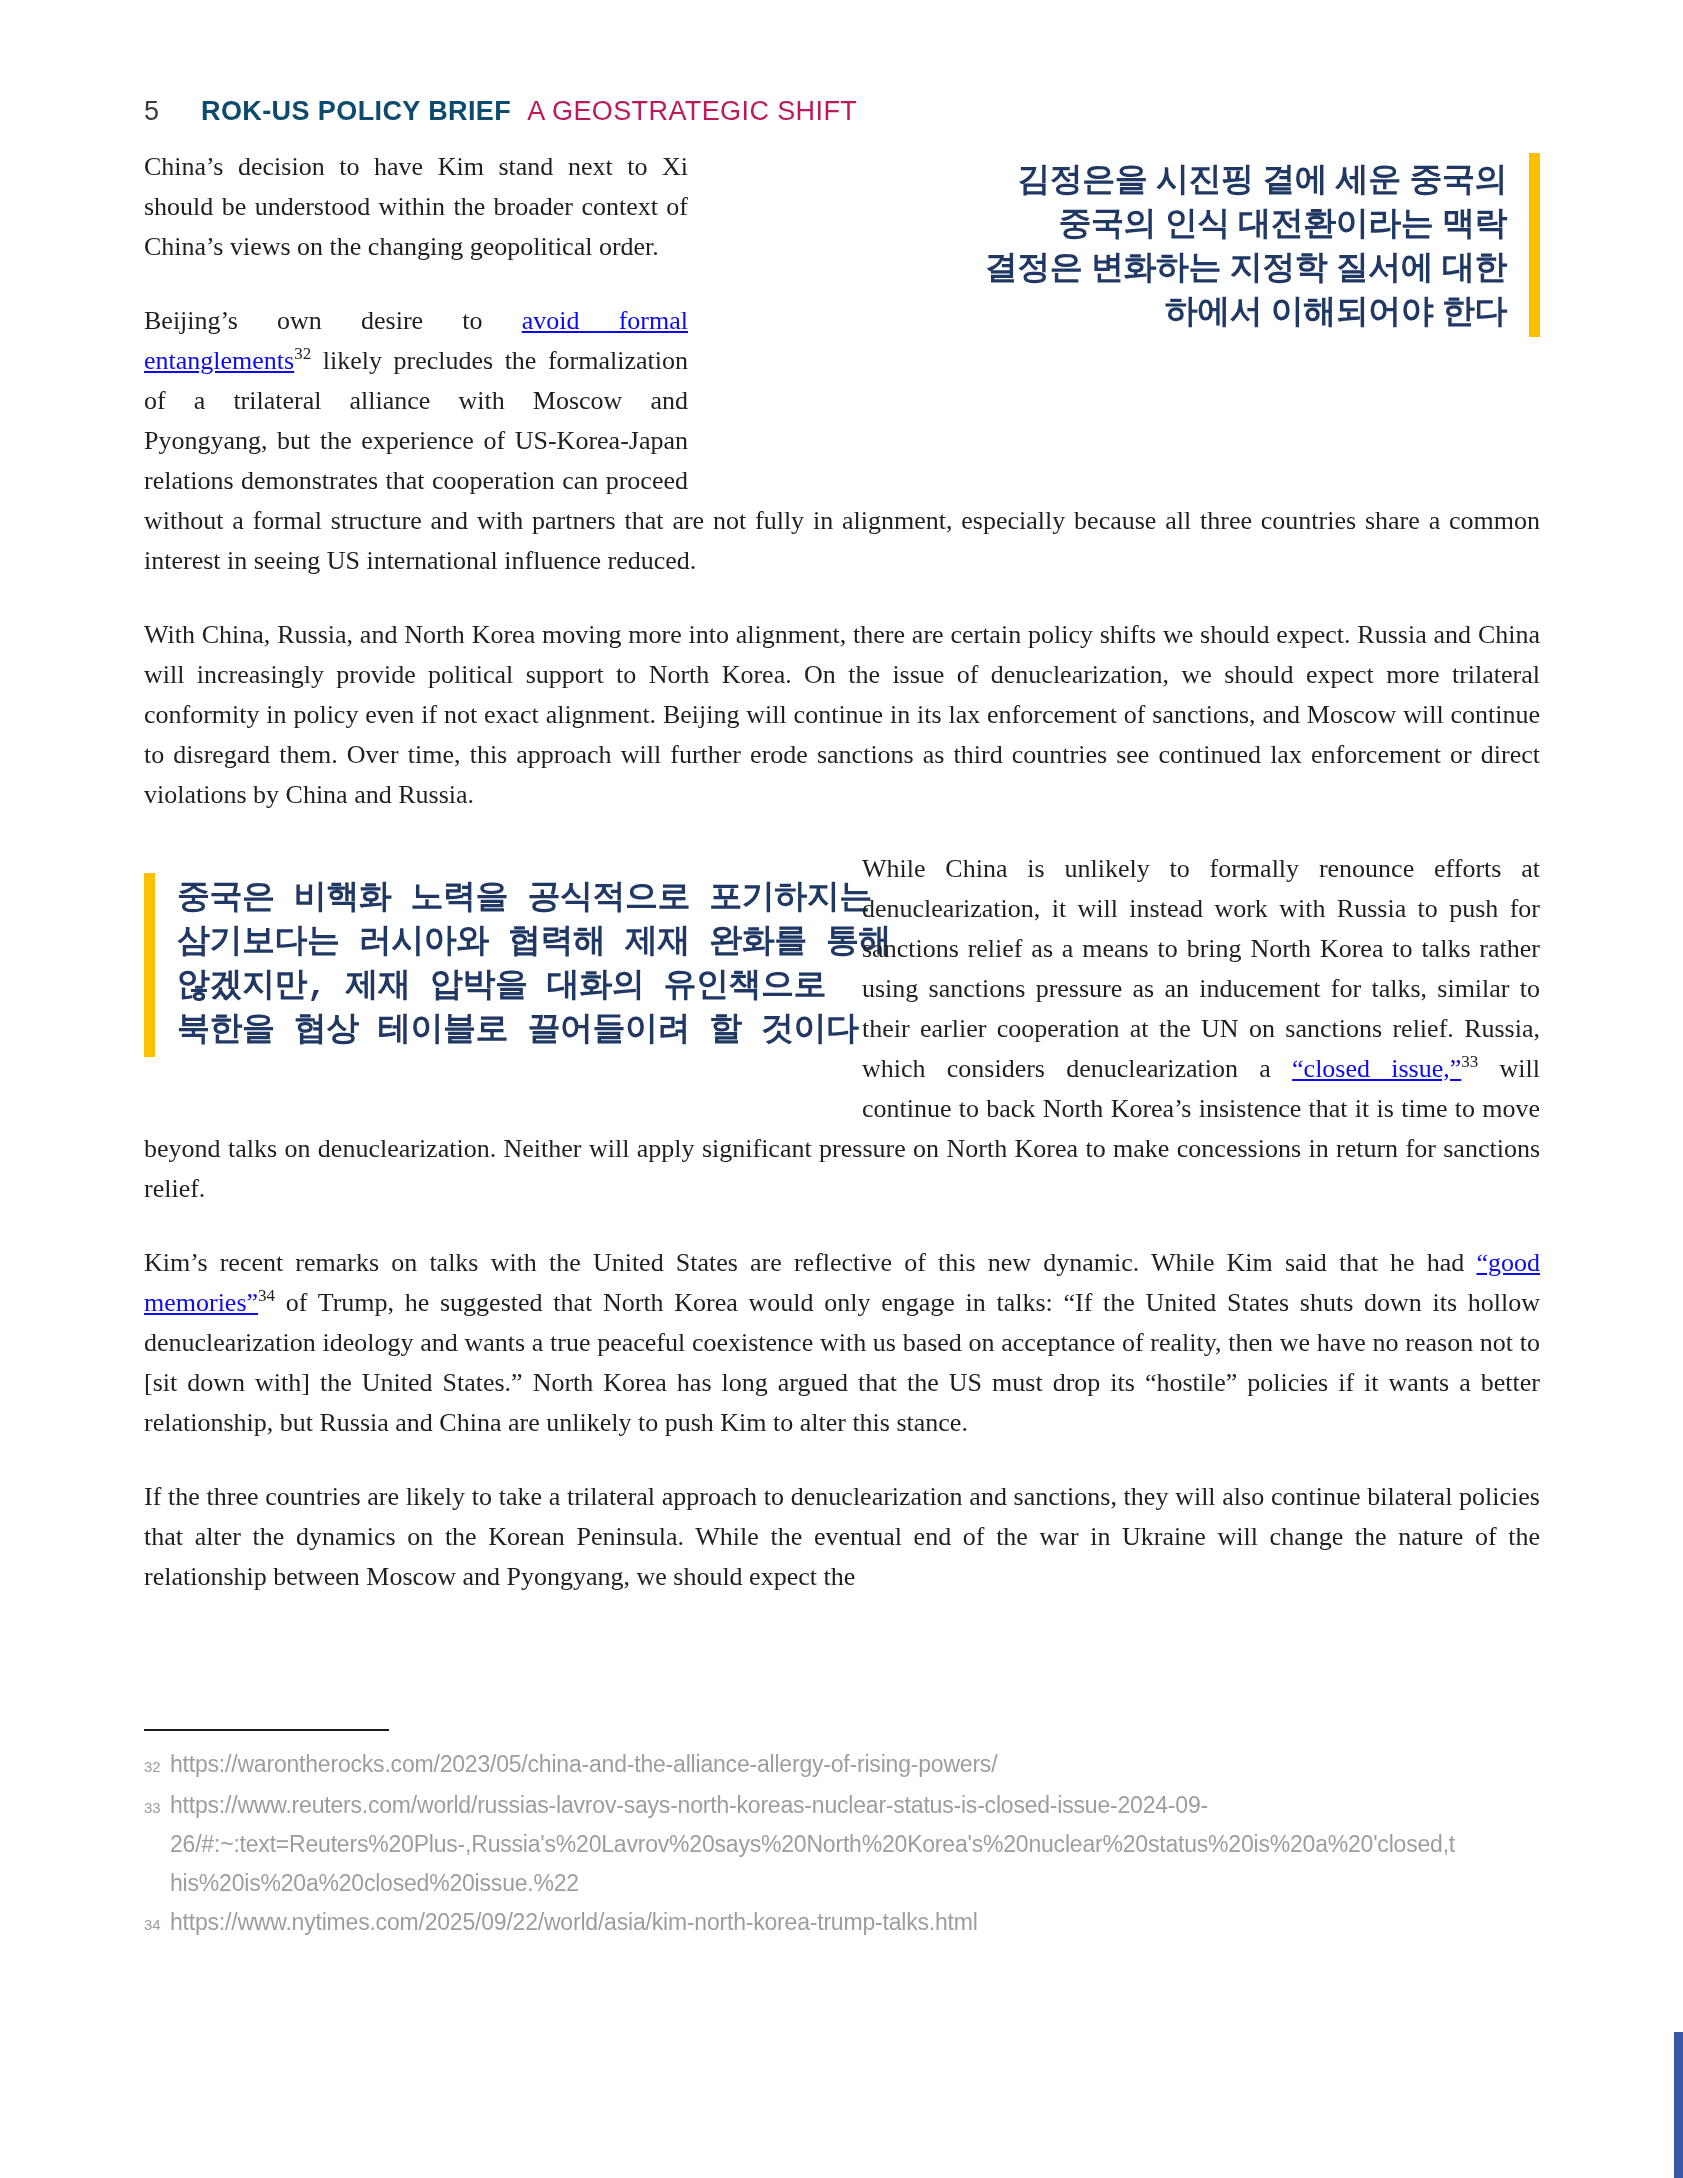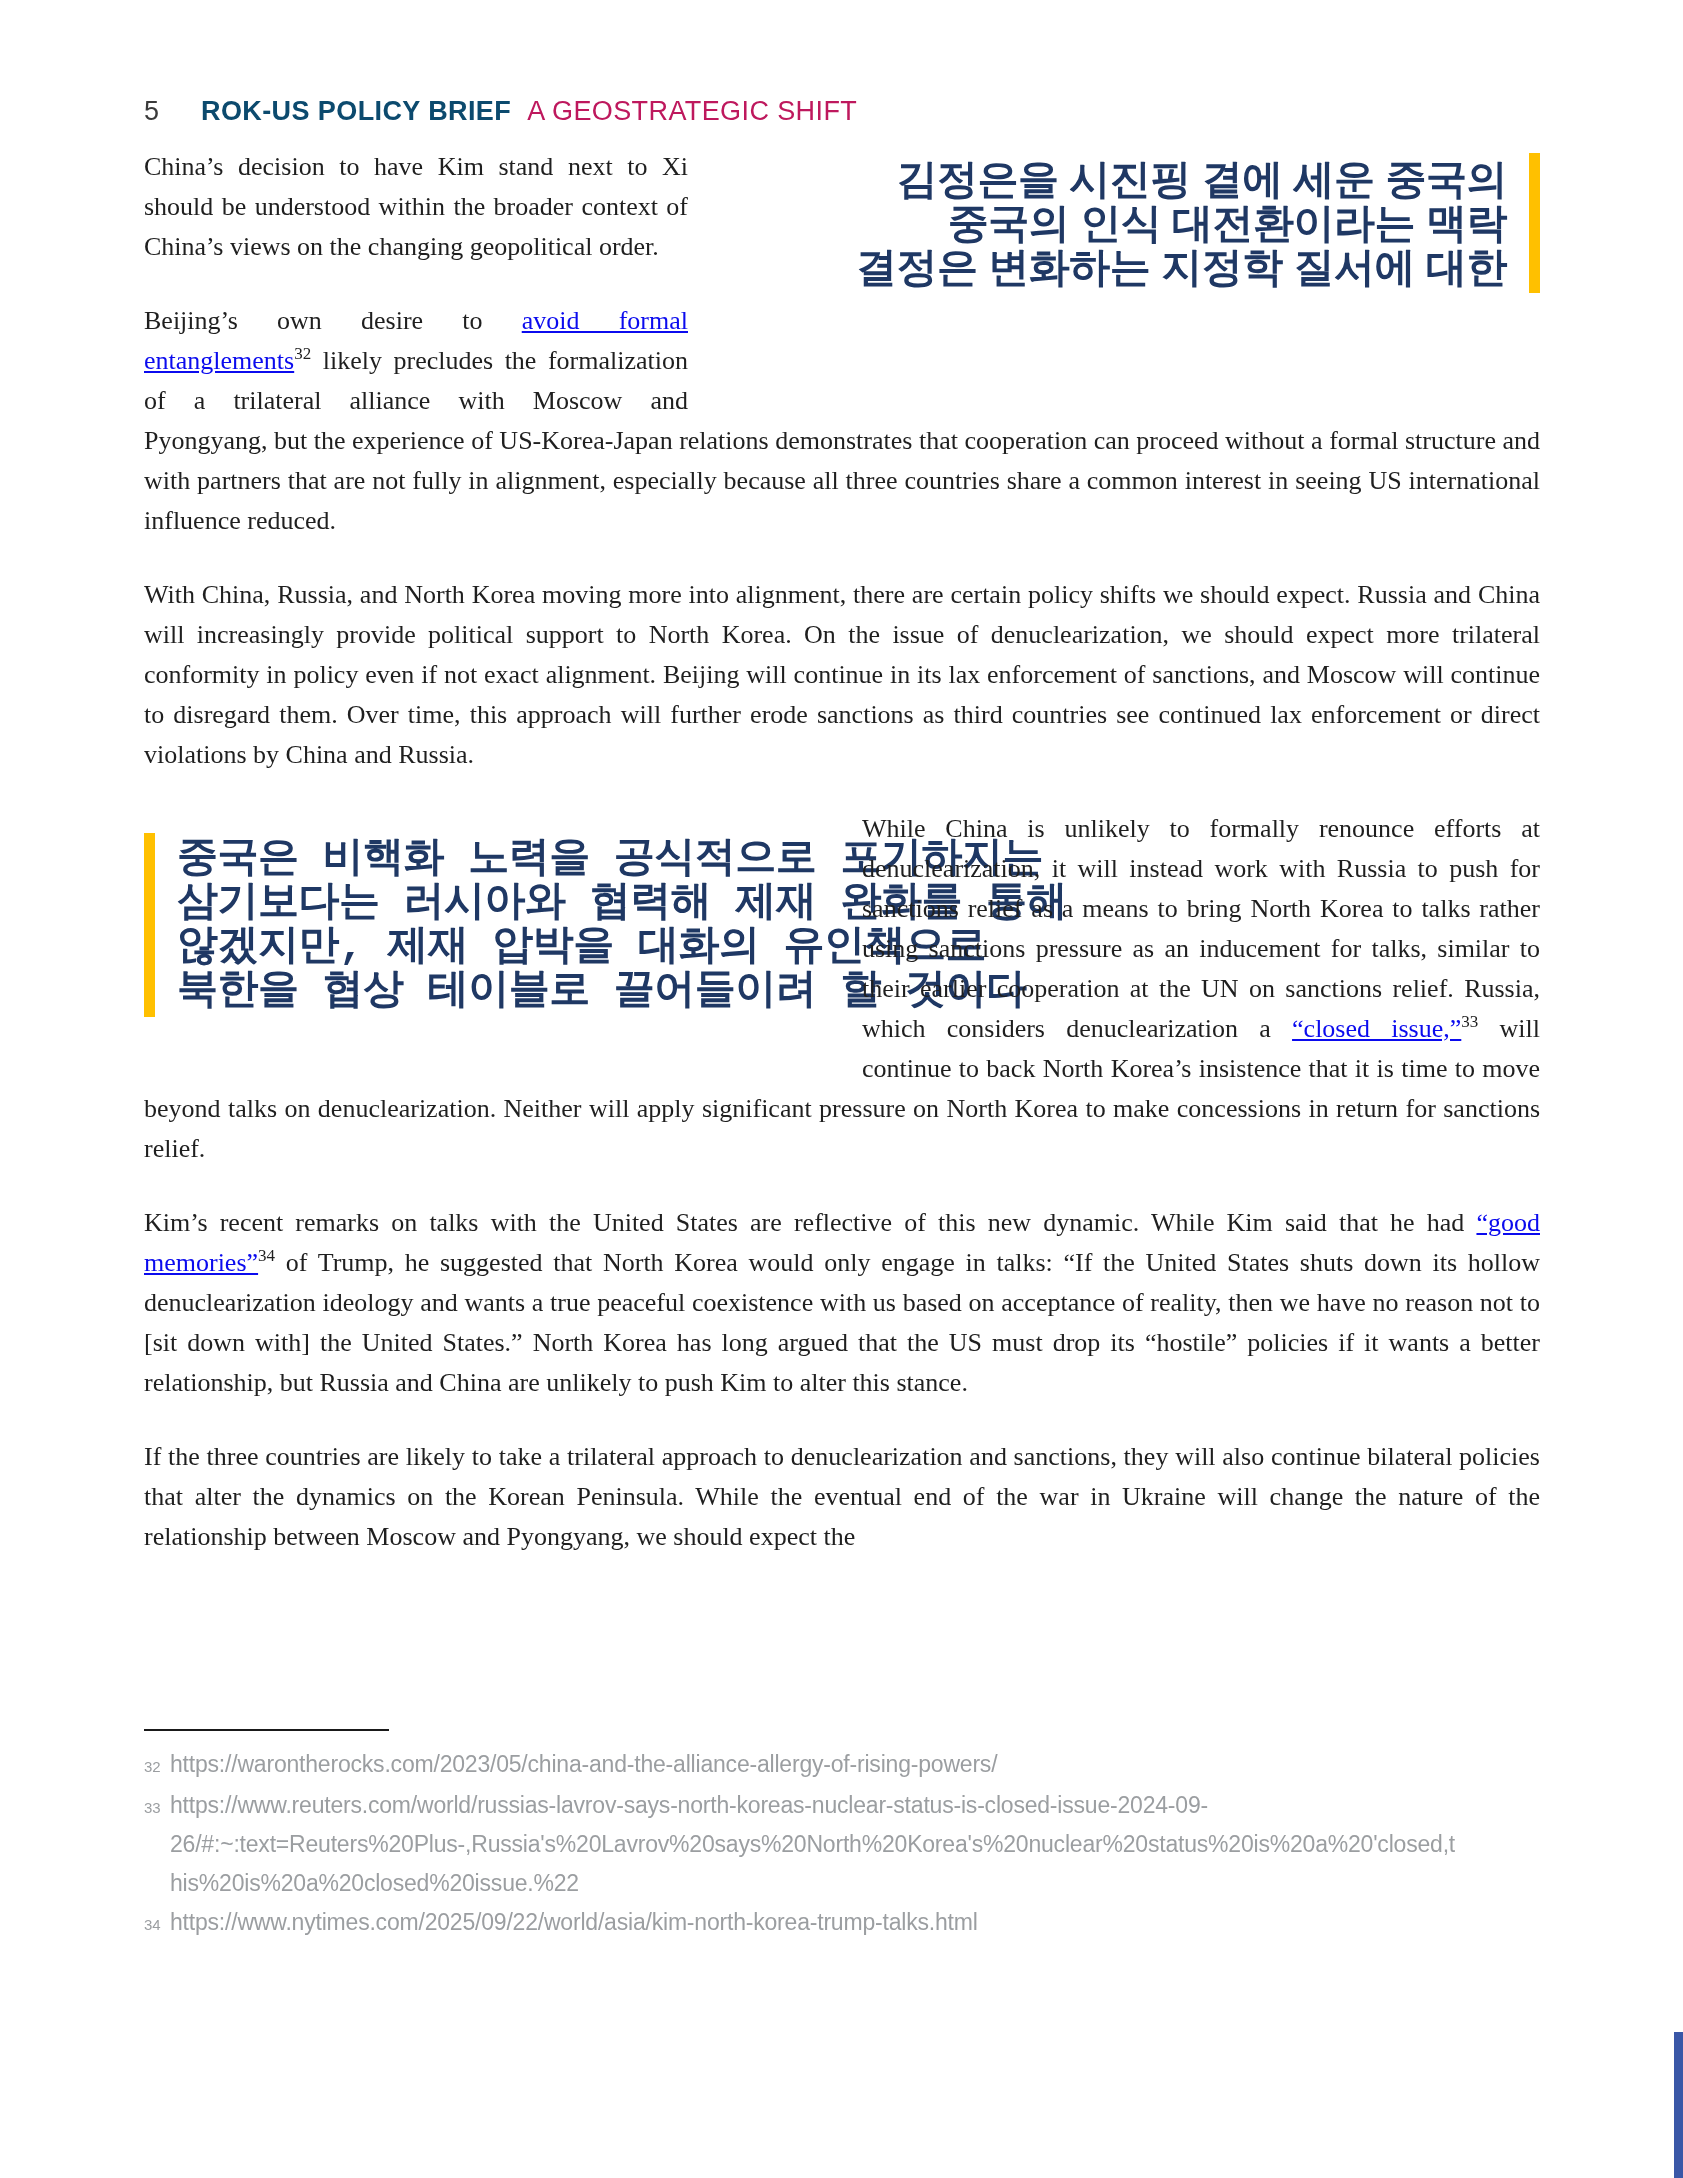--- a/index.html
+++ b/index.html
@@ -21,21 +21,21 @@
   .content { position:absolute; top:147px; left:144px; width:1396px; }
   p.body {
     font-size:26px; line-height:40px; text-align:justify; margin:0 0 34px 0;
   }
   a.link { color:#0b0bee; text-decoration:underline; cursor:pointer; }
   sup.ref { font-size:17px; line-height:0; vertical-align:super; }
 
   
   .pq {
     font-family:"Liberation Sans", sans-serif; font-weight:bold; color:#1f3864;
-    font-size:41px; line-height:44px; letter-spacing:-0.5px; box-sizing:border-box;
+    font-size:33px; line-height:44px; letter-spacing:-0.5px; box-sizing:border-box;
   }
   .pq-right {
     float:right; width:822px; text-align:right;
     border-right:11px solid #ffc000; padding:4px 22px 4px 0;
     margin:6px 0 125px 30px;
   }
   .pq-left {
     float:left; width:688px; text-align:left;
     border-left:11px solid #ffc000; padding:4px 0 4px 22px;
     margin:24px 30px 40px 0;
@@ -69,20 +69,21 @@
     <span class="brief-title">ROK-US POLICY BRIEF</span>
     <span class="brief-subtitle">A GEOSTRATEGIC SHIFT</span>
   </div>
 
   <div class="content">
 
     <aside class="pq pq-right">
       <div class="pq-line">김정은을 시진핑 곁에 세운 중국의</div>
       <div class="pq-line">중국의 인식 대전환이라는 맥락</div>
       <div class="pq-line">결정은 변화하는 지정학 질서에 대한</div>
+      <div class="pq-line">하에서 이해되어야 한다</div>
     </aside>
 
     <p class="body">
       <span>China’s decision to have Kim stand next to Xi should be understood within the broader context of China’s views on the changing geopolitical order.</span>
     </p>
 
     <p class="body">
       <span>Beijing’s own desire to </span><a class="link">avoid formal entanglements</a><sup class="ref">32</sup><span> likely precludes the formalization of a trilateral alliance with Moscow and Pyongyang, but the experience of US-Korea-Japan relations demonstrates that cooperation can proceed without a formal structure and with partners that are not fully in alignment, especially because all three countries share a common interest in seeing US international influence reduced.</span>
     </p>
 

